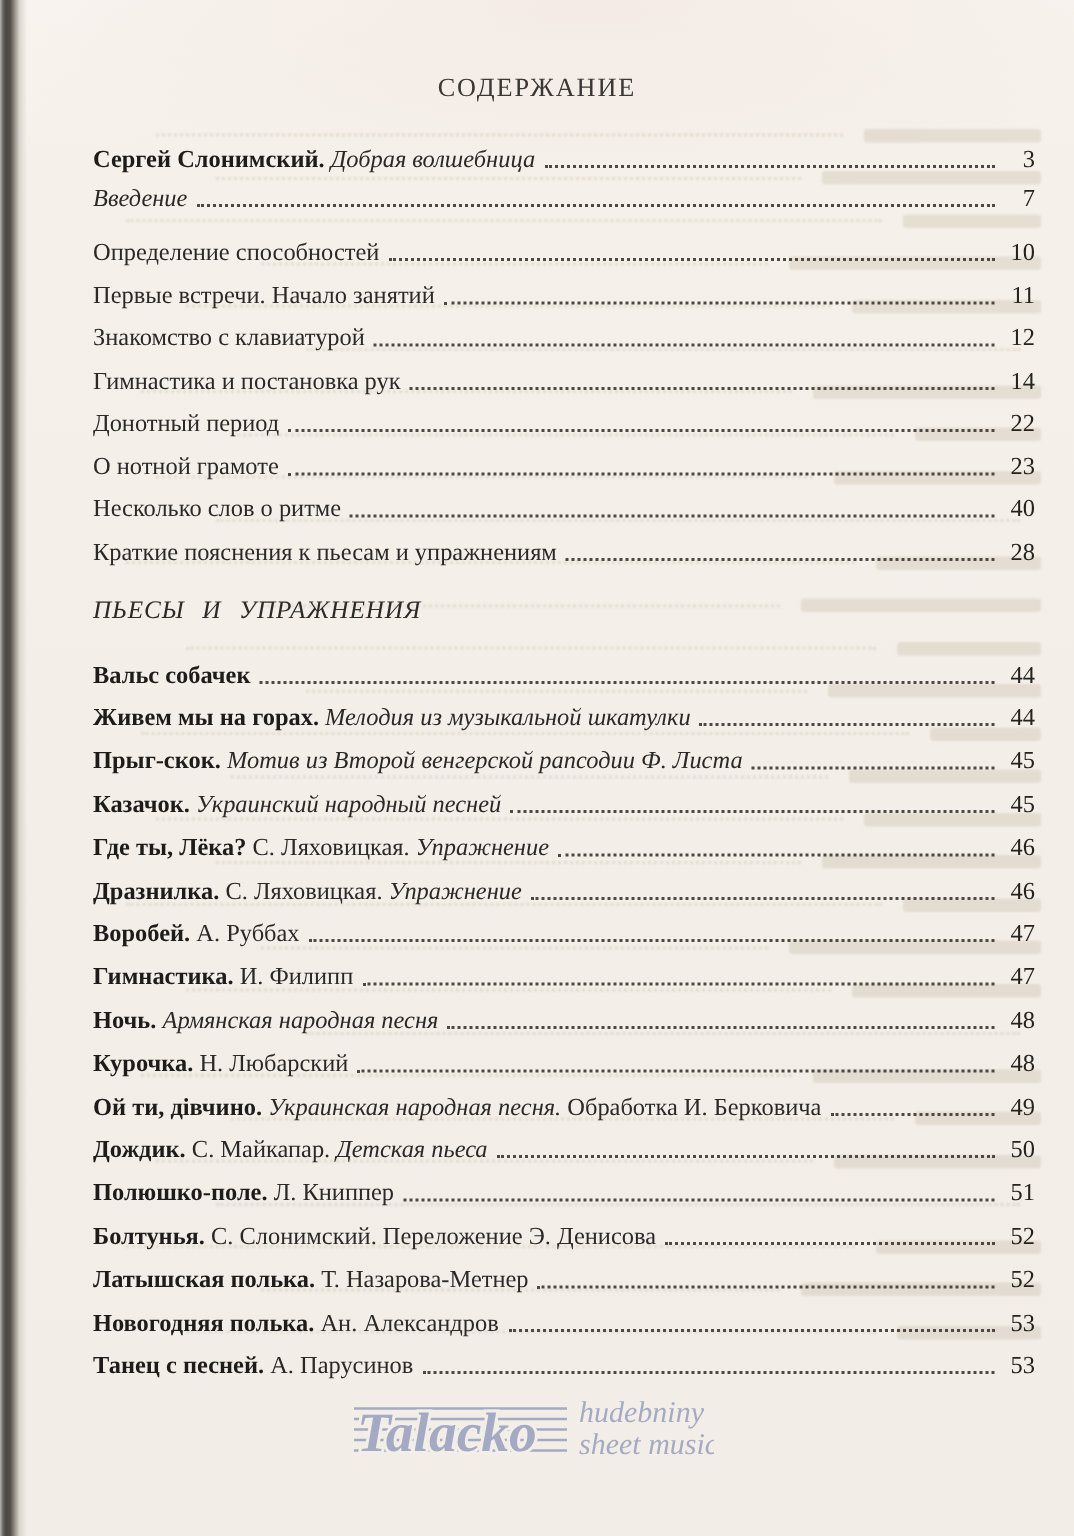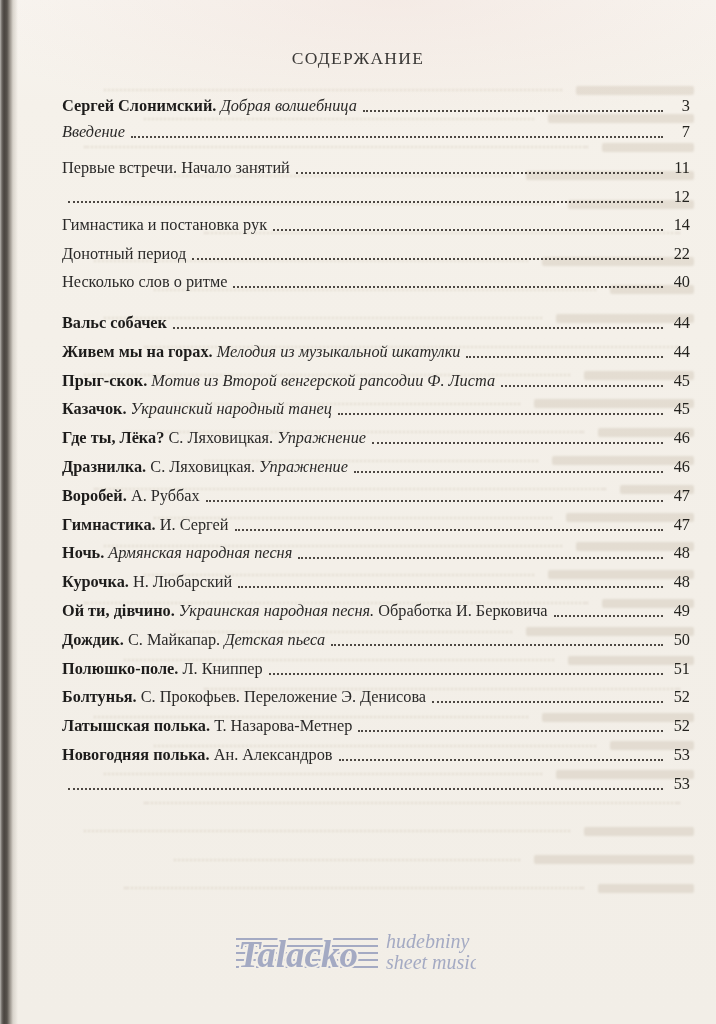--- a/index.html
+++ b/index.html
@@ -188,84 +188,101 @@
         </div>
         <div class="row">
           <span class="t"><span class="s-italic">Введение</span></span>
           <span class="leader"></span>
           <span class="pagenum">7</span>
         </div>
       </div>
 
     <div class="chapters">
         <div class="row">
+          <span class="t"><span class="s-regular">Определение способностей</span></span>
+          <span class="leader"></span>
+          <span class="pagenum">10</span>
+        </div>
+        <div class="row">
           <span class="t"><span class="s-regular">Первые встречи. Начало занятий</span></span>
           <span class="leader"></span>
           <span class="pagenum">11</span>
         </div>
         <div class="row">
+          <span class="t"><span class="s-regular">Знакомство с клавиатурой</span></span>
           <span class="leader"></span>
           <span class="pagenum">12</span>
         </div>
         <div class="row">
           <span class="t"><span class="s-regular">Гимнастика и постановка рук</span></span>
           <span class="leader"></span>
           <span class="pagenum">14</span>
         </div>
         <div class="row">
           <span class="t"><span class="s-regular">Донотный период</span></span>
           <span class="leader"></span>
           <span class="pagenum">22</span>
         </div>
         <div class="row">
+          <span class="t"><span class="s-regular">О нотной грамоте</span></span>
+          <span class="leader"></span>
+          <span class="pagenum">23</span>
+        </div>
+        <div class="row">
           <span class="t"><span class="s-regular">Несколько слов о ритме</span></span>
           <span class="leader"></span>
           <span class="pagenum">40</span>
         </div>
-      </div>
-
+        <div class="row">
+          <span class="t"><span class="s-regular">Краткие пояснения к пьесам и упражнениям</span></span>
+          <span class="leader"></span>
+          <span class="pagenum">28</span>
+        </div>
+      </div>
+
+    <div class="section-heading">ПЬЕСЫ И УПРАЖНЕНИЯ</div>
 
     <div class="pieces">
         <div class="row">
           <span class="t"><span class="s-bold">Вальс собачек</span></span>
           <span class="leader"></span>
           <span class="pagenum">44</span>
         </div>
         <div class="row">
           <span class="t"><span class="s-bold">Живем мы на горах. </span><span class="s-italic">Мелодия из музыкальной шкатулки</span></span>
           <span class="leader"></span>
           <span class="pagenum">44</span>
         </div>
         <div class="row">
           <span class="t"><span class="s-bold">Прыг-скок. </span><span class="s-italic">Мотив из Второй венгерской рапсодии Ф. Листа</span></span>
           <span class="leader"></span>
           <span class="pagenum">45</span>
         </div>
         <div class="row">
-          <span class="t"><span class="s-bold">Казачок. </span><span class="s-italic">Украинский народный танец</span></span>
+          <span class="t"><span class="s-bold">Казачок. </span><span class="s-italic">Украинский народный песней</span></span>
           <span class="leader"></span>
           <span class="pagenum">45</span>
         </div>
         <div class="row">
           <span class="t"><span class="s-bold">Где ты, Лёка? </span><span class="s-regular">С. Ляховицкая. </span><span class="s-italic">Упражнение</span></span>
           <span class="leader"></span>
           <span class="pagenum">46</span>
         </div>
         <div class="row">
           <span class="t"><span class="s-bold">Дразнилка. </span><span class="s-regular">С. Ляховицкая. </span><span class="s-italic">Упражнение</span></span>
           <span class="leader"></span>
           <span class="pagenum">46</span>
         </div>
         <div class="row">
           <span class="t"><span class="s-bold">Воробей. </span><span class="s-regular">А. Руббах</span></span>
           <span class="leader"></span>
           <span class="pagenum">47</span>
         </div>
         <div class="row">
-          <span class="t"><span class="s-bold">Гимнастика. </span><span class="s-regular">И. Сергей</span></span>
+          <span class="t"><span class="s-bold">Гимнастика. </span><span class="s-regular">И. Филипп</span></span>
           <span class="leader"></span>
           <span class="pagenum">47</span>
         </div>
         <div class="row">
           <span class="t"><span class="s-bold">Ночь. </span><span class="s-italic">Армянская народная песня</span></span>
           <span class="leader"></span>
           <span class="pagenum">48</span>
         </div>
         <div class="row">
           <span class="t"><span class="s-bold">Курочка. </span><span class="s-regular">Н. Любарский</span></span>
@@ -281,35 +298,36 @@
           <span class="t"><span class="s-bold">Дождик. </span><span class="s-regular">С. Майкапар. </span><span class="s-italic">Детская пьеса</span></span>
           <span class="leader"></span>
           <span class="pagenum">50</span>
         </div>
         <div class="row">
           <span class="t"><span class="s-bold">Полюшко-поле. </span><span class="s-regular">Л. Книппер</span></span>
           <span class="leader"></span>
           <span class="pagenum">51</span>
         </div>
         <div class="row">
-          <span class="t"><span class="s-bold">Болтунья. </span><span class="s-regular">С. Прокофьев. Переложение Э. Денисова</span></span>
+          <span class="t"><span class="s-bold">Болтунья. </span><span class="s-regular">С. Слонимский. Переложение Э. Денисова</span></span>
           <span class="leader"></span>
           <span class="pagenum">52</span>
         </div>
         <div class="row">
           <span class="t"><span class="s-bold">Латышская полька. </span><span class="s-regular">Т. Назарова-Метнер</span></span>
           <span class="leader"></span>
           <span class="pagenum">52</span>
         </div>
         <div class="row">
           <span class="t"><span class="s-bold">Новогодняя полька. </span><span class="s-regular">Ан. Александров</span></span>
           <span class="leader"></span>
           <span class="pagenum">53</span>
         </div>
         <div class="row">
+          <span class="t"><span class="s-bold">Танец с песней. </span><span class="s-regular">А. Парусинов</span></span>
           <span class="leader"></span>
           <span class="pagenum">53</span>
         </div>
       </div>
   </div>
 
   <div class="watermark">
     <svg width="240" height="58" viewBox="0 0 240 58">
       <g stroke="#a4aac3" stroke-width="1.8">
         <line x1="0" y1="14" x2="142" y2="14"></line>

